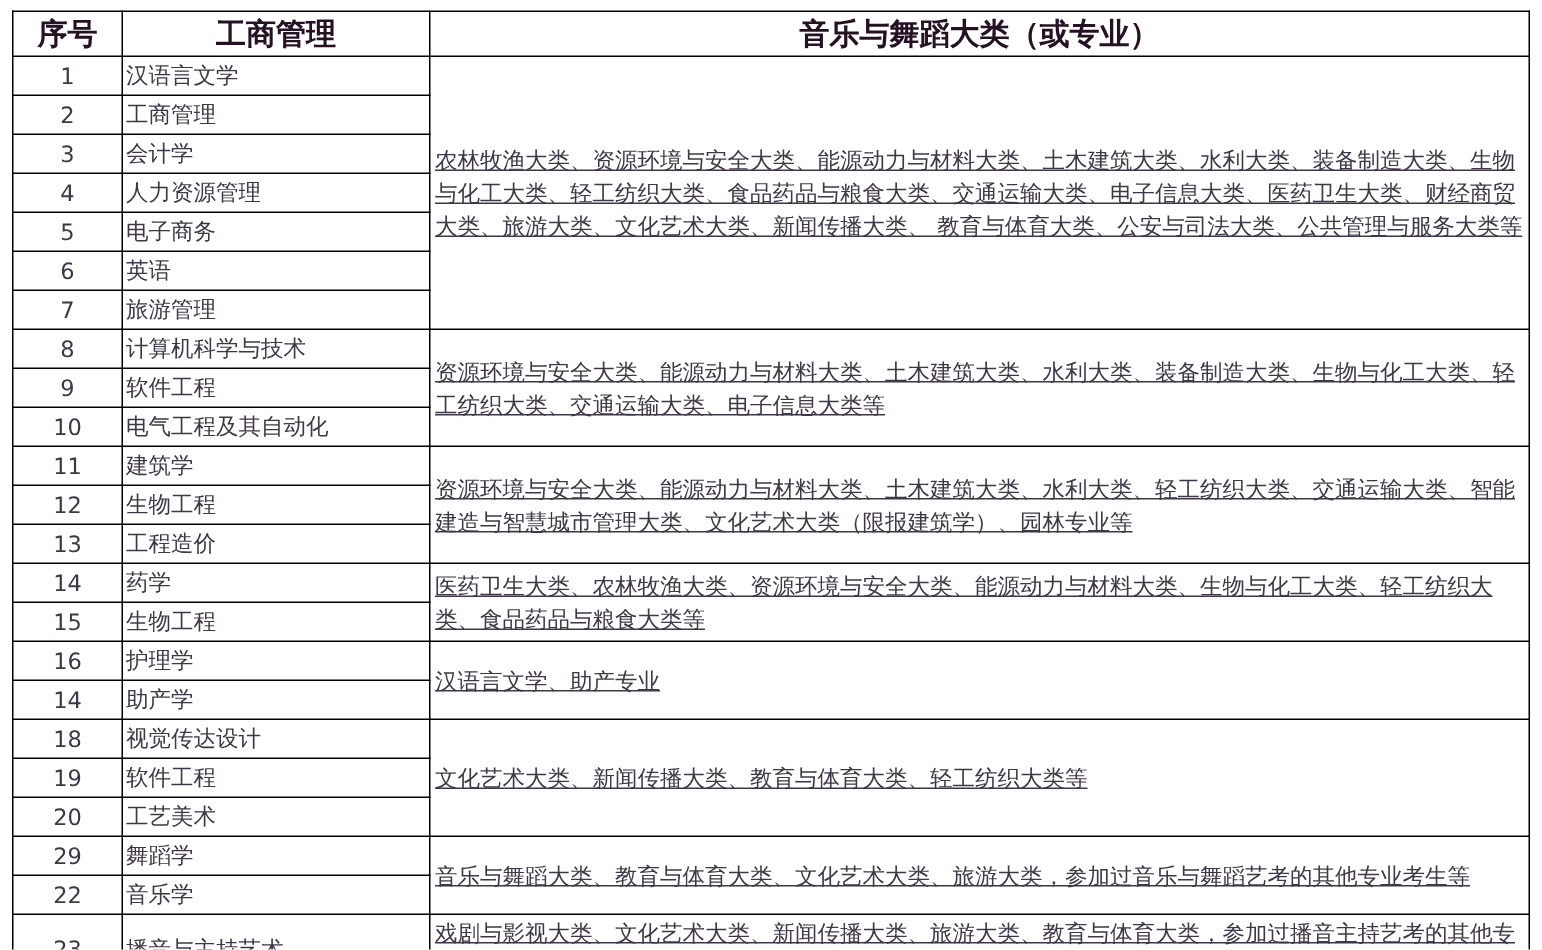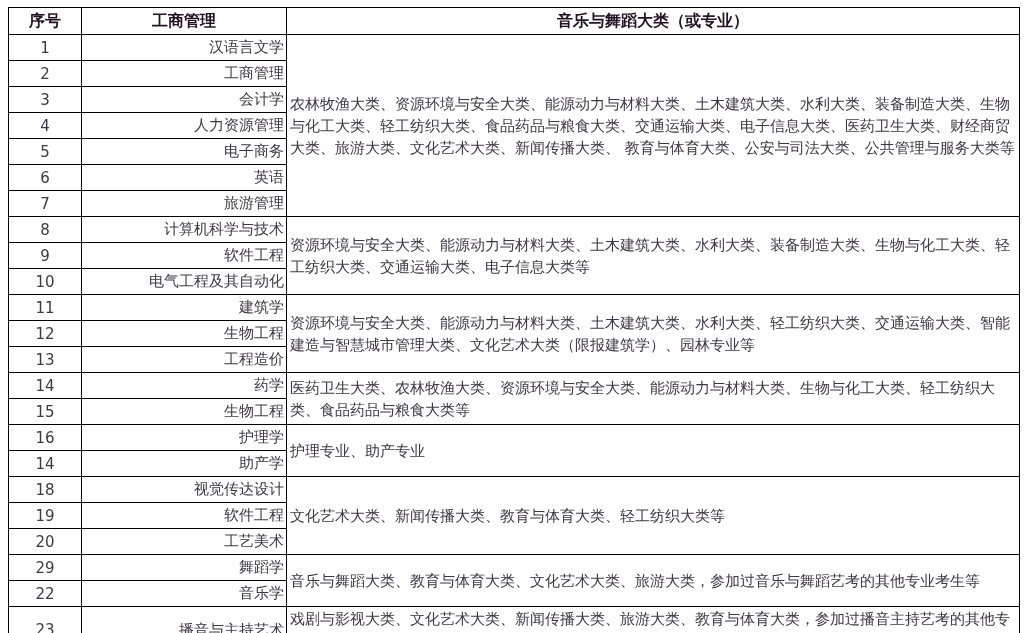--- a/index.html
+++ b/index.html
@@ -26,35 +26,36 @@
     color: #3f3745;
     background: #ffffff;
     overflow: hidden;
   }
   th {
     font-weight: bold;
     color: #241224;
     height: 24px;
     text-align: center;
     padding: 1px 2px;
-    font-size: 16px;
+    font-size: 20px;
   }
   td.no {
     text-align: center;
     padding: 1px 2px;
   }
   td.major {
-    text-align: right;
+    text-align: left;
     padding: 3px 2px;
   }
   td.cats {
     text-align: left;
     vertical-align: middle;
     padding: 1px 4px 1px 3px;
     line-height: 22px;
+    text-decoration: underline;
   }
   tbody tr {
     height: 25px;
   }
 </style>
 </head>
 <body>
 
 <div class="table-wrap">
   <table>
@@ -131,21 +132,21 @@
           <td class="major">药学</td>
           <td class="cats" rowspan="2">医药卫生大类、农林牧渔大类、资源环境与安全大类、能源动力与材料大类、生物与化工大类、轻工纺织大类、食品药品与粮食大类等</td>
         </tr>
         <tr>
           <td class="no">15</td>
           <td class="major">生物工程</td>
         </tr>
         <tr>
           <td class="no">16</td>
           <td class="major">护理学</td>
-          <td class="cats" rowspan="2">护理专业、助产专业</td>
+          <td class="cats" rowspan="2">汉语言文学、助产专业</td>
         </tr>
         <tr>
           <td class="no">14</td>
           <td class="major">助产学</td>
         </tr>
         <tr>
           <td class="no">18</td>
           <td class="major">视觉传达设计</td>
           <td class="cats" rowspan="3">文化艺术大类、新闻传播大类、教育与体育大类、轻工纺织大类等</td>
         </tr>

